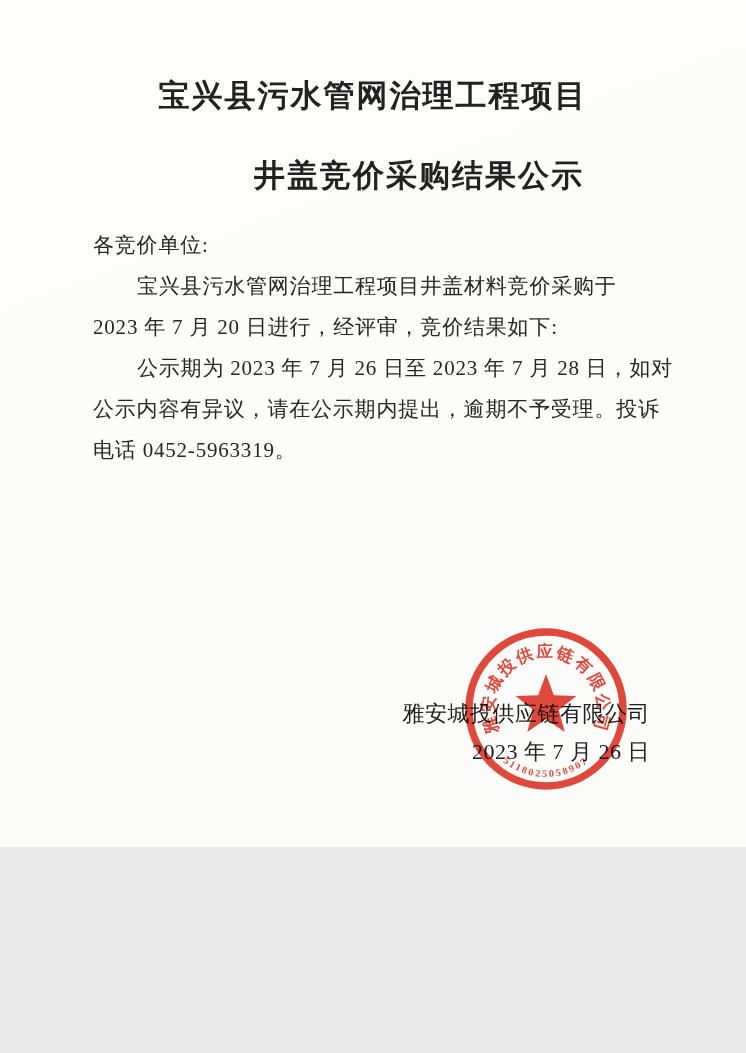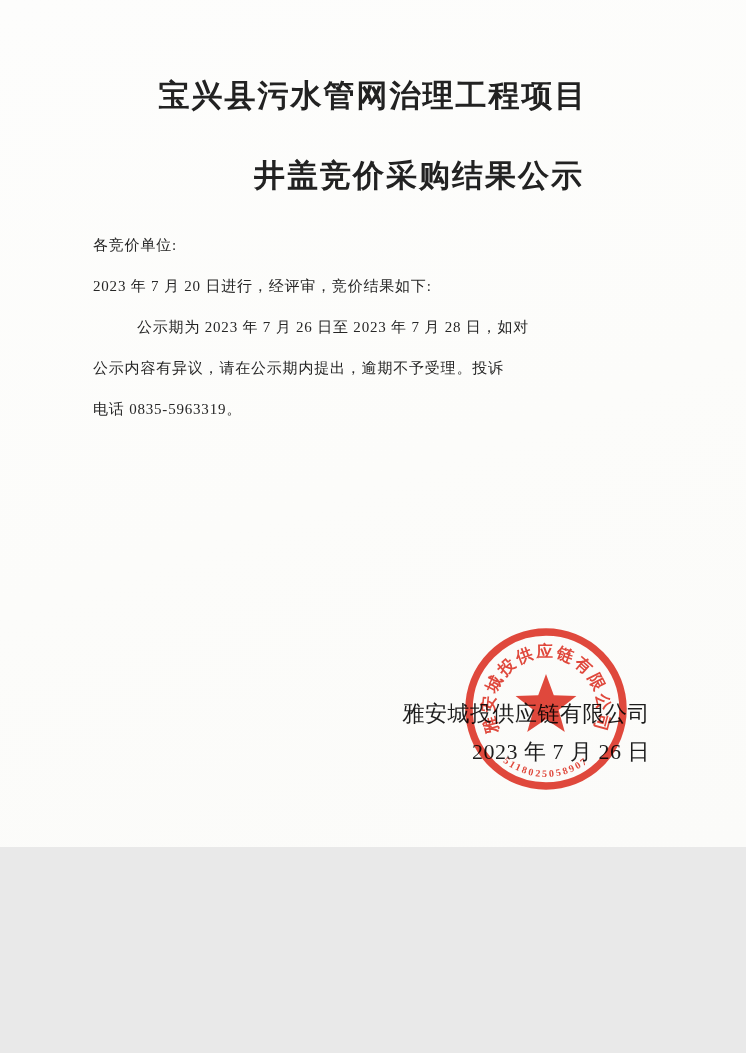--- a/index.html
+++ b/index.html
@@ -27,21 +27,21 @@
     white-space:nowrap;
   }
   .doc-title.t1{top:78px;}
   .doc-title.t2{top:158px;margin-left:46px;}
   .body-block{
     position:absolute;
     left:93px;top:225px;
     width:600px;
   }
   .body-line{
-    font-size:15px;
+    font-size:21px;
     line-height:41px;
     height:41px;
     letter-spacing:0.8px;
     white-space:nowrap;
     color:#262626;
   }
   .body-line.ind{padding-left:44px;}
   .signature{
     position:absolute;
     right:96px;
@@ -66,24 +66,25 @@
 <body>
 
 <div class="page">
 
   <div class="doc-title t1">宝兴县污水管网治理工程项目</div>
 
   <div class="doc-title t2">井盖竞价采购结果公示</div>
 
   <div class="body-block">
     <div class="body-line">各竞价单位:</div>
+    <div class="body-line ind">宝兴县污水管网治理工程项目井盖材料竞价采购于</div>
     <div class="body-line">2023 年 7 月 20 日进行，经评审，竞价结果如下:</div>
     <div class="body-line ind">公示期为 2023 年 7 月 26 日至 2023 年 7 月 28 日，如对</div>
     <div class="body-line">公示内容有异议，请在公示期内提出，逾期不予受理。投诉</div>
-    <div class="body-line">电话 0835-5963319。</div>
+    <div class="body-line">电话 0452-5963319。</div>
   </div>
 
   <div class="signature sig-company">雅安城投供应链有限公司</div>
 
   <div class="signature sig-date">2023 年 7 月 26 日</div>
 
   <svg class="seal" viewBox="0 0 164 164" xmlns="http://www.w3.org/2000/svg">
     <defs>
       <path id="sealArcTop" d="M 34.9 104 A 52 52 0 1 1 129.1 104" fill="none"></path>
       <path id="sealArcBottom" d="M 29.9 125.7 A 68 68 0 0 0 134.1 125.7" fill="none"></path>

